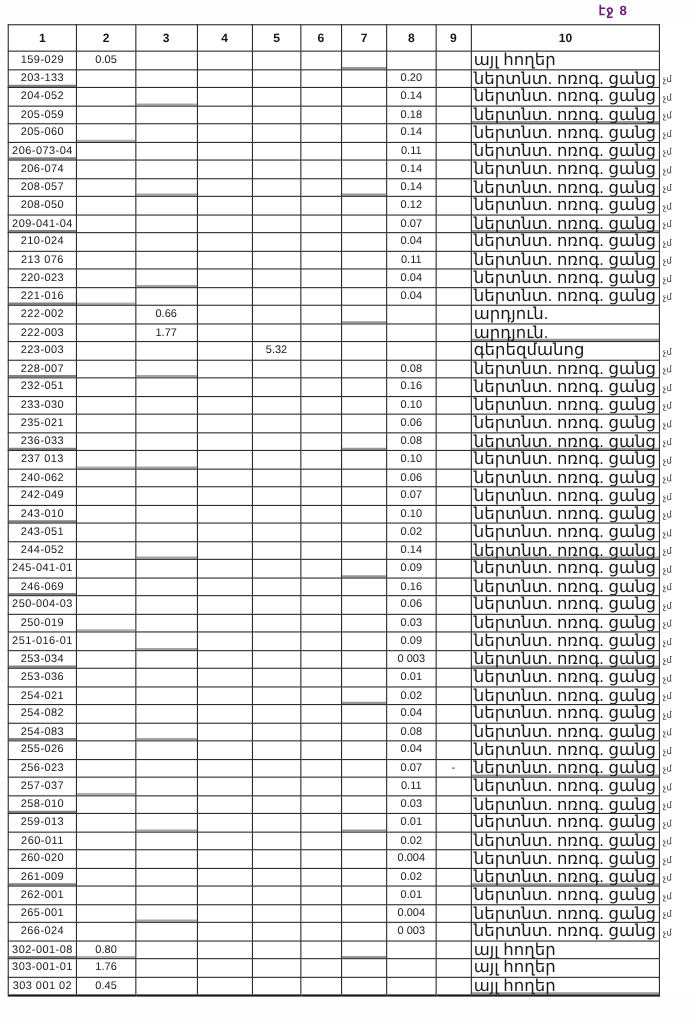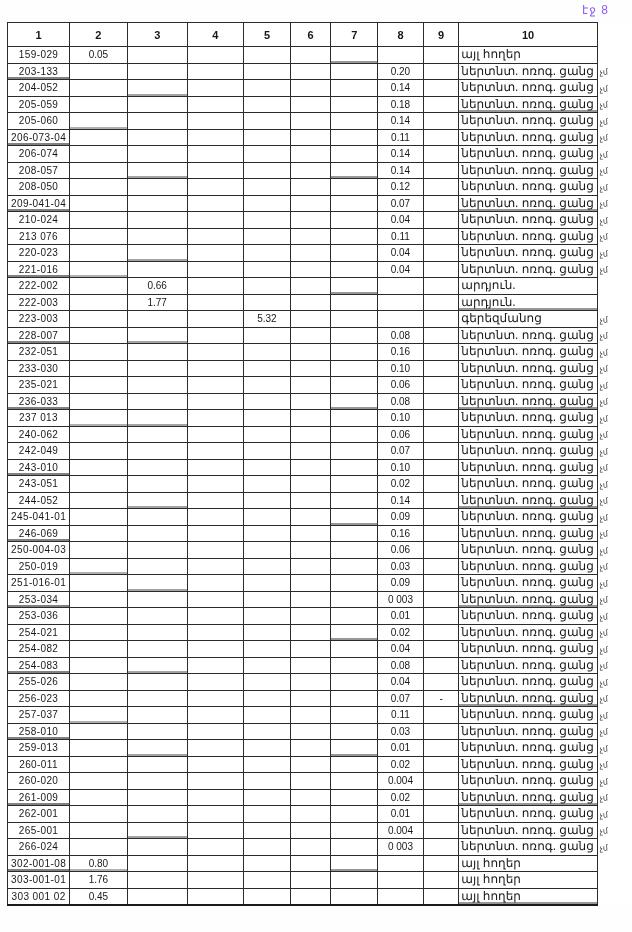--- a/index.html
+++ b/index.html
@@ -4,22 +4,22 @@
 <style>
   html,body{margin:0;padding:0;}
   body{
     width:632px;height:932px;position:relative;
     background:#fefefe;
     font-family:"Liberation Sans", sans-serif;
     color:#1c1c1c;
     overflow:hidden;
   }
   .page-label{
-    position:absolute;top:3px;left:582px;
-    font-size:12px;font-weight:normal;letter-spacing:1px;color:#8b5cf6;
+    position:absolute;top:3px;left:544px;
+    font-size:12px;font-weight:bold;letter-spacing:1px;color:#701a75;
   }
   table.scan{
     position:absolute;top:22px;left:7px;
     border-collapse:collapse;table-layout:fixed;
     background:#fff;
   }
   table.scan th, table.scan td{
     border:1px solid #2b2b2b;
     overflow:hidden;white-space:nowrap;
     font-family:"Liberation Sans", sans-serif;
@@ -30,21 +30,21 @@
     color:#161616;
   }
   thead th.note, tbody td.note{
     border:none;background:transparent;
   }
   tbody td{
     height:15.5px;line-height:15.5px;padding:0 3px;font-size:10px;color:#181818;
   }
   td.c1{text-align:center;letter-spacing:0.4px;}
   td.c2,td.c3,td.c4,td.c5,td.c6,td.c7,td.c8,td.c9{text-align:center;}
-  td.c10{text-align:left;font-size:12px;padding-left:2px;}
+  td.c10{text-align:left;font-size:15px;padding-left:2px;}
   td.note{
     font-size:8px;color:#3a3a3a;padding-left:2px;
     transform:rotate(-4deg);text-align:left;
   }
   table.scan{border-right:none;}
   tbody tr:last-child td:not(.note){border-bottom:2px solid #1a1a1a;}
   
   tbody tr:nth-child(4n+2) td.c1{box-shadow:inset 0 -2px 0 rgba(25,25,25,.55);}
   tbody tr:nth-child(5n+3) td.c3{box-shadow:inset 0 -2px 0 rgba(25,25,25,.40);}
   tbody tr:nth-child(7n+1) td.c7{box-shadow:inset 0 -2px 0 rgba(25,25,25,.45);}

